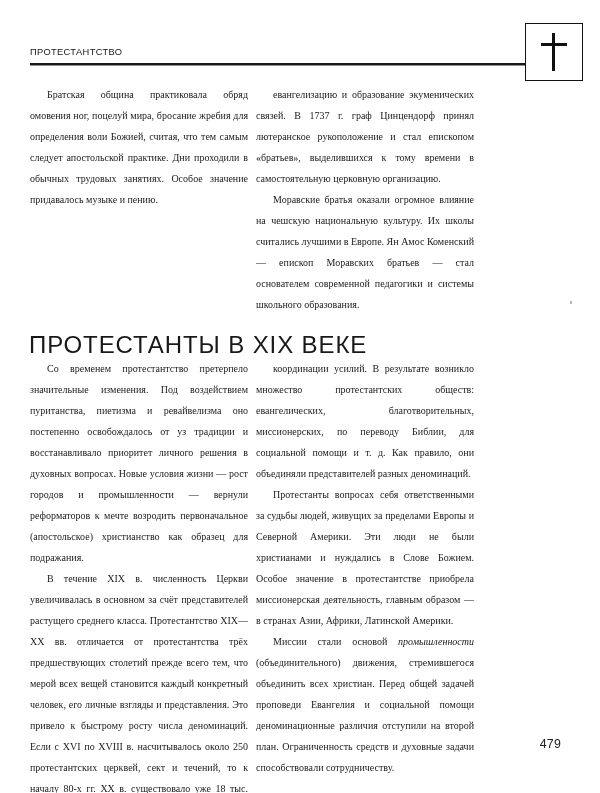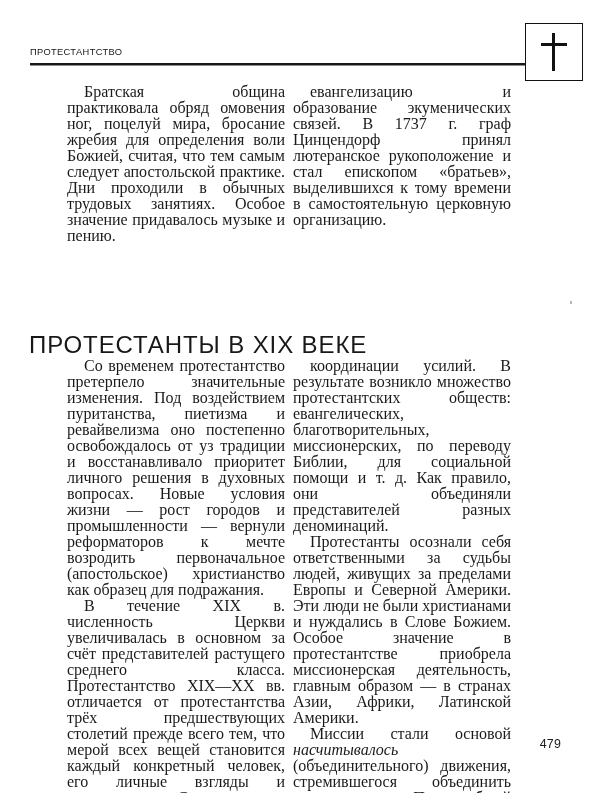--- a/index.html
+++ b/index.html
@@ -80,26 +80,25 @@
     top: 10px;
     width: 26px;
     height: 3.4px;
     background: #111;
   }
 
   
   .col {
     position: absolute;
     width: 218px;
-    font-size: 16px;
-    line-height: 16px;
+    font-size: 10px;
+    line-height: 21px;
     text-align: justify;
     text-justify: inter-word;
     hyphens: manual;
-    margin-left: 37px;
   }
   .col-left  { left: 30px;  }
   .col-right { left: 256px; font-family: Liberation Serif, serif; }
 
   .block-top-left  { top: 84px;  }
   .block-top-right { top: 84px;  }
   .block-bot-left  { top: 358px; }
   .block-bot-right { top: 358px; }
 
   .col p {
@@ -161,33 +160,34 @@
       <div class="bar-h"></div>
     </div>
   </div>
 
   <div class="col col-left block-top-left">
     <p>Братская община практиковала обряд омовения ног, поцелуй мира, бросание жребия для определения воли Божией, считая, что тем самым следует апостольской практике. Дни проходили в обычных трудовых занятиях. Особое значение придавалось музыке и пению.</p>
   </div>
 
   <div class="col col-right block-top-right">
     <p>евангелизацию и образование экуменических связей. В 1737 г. граф Цинцендорф принял лютеранское рукоположение и стал епископом «братьев», выделившихся к тому времени в самостоятельную церковную организацию.</p>
+    <p>Моравские братья оказали огромное влияние на чешскую национальную культуру. Их школы считались лучшими в Европе. Ян Амос Коменский — епископ Моравских братьев — стал основателем современной педагогики и системы школьного образования.</p>
   </div>
 
   <h2 class="section-heading">ПРОТЕСТАНТЫ В XIX ВЕКЕ</h2>
 
   <div class="col col-left block-bot-left">
     <p>Со временем протестантство претерпело значительные изменения. Под воздействием пуританства, пиетизма и ревайвелизма оно постепенно освобождалось от уз традиции и восстанавливало приоритет личного решения в духовных вопросах. Новые условия жизни — рост городов и промышленности — вернули реформаторов к мечте возродить первоначальное (апостольское) христианство как образец для подражания.</p>
     <p>В течение XIX в. численность Церкви увеличивалась в основном за счёт представителей растущего среднего класса. Протестантство XIX—XX вв. отличается от протестантства трёх предшествующих столетий прежде всего тем, что мерой всех вещей становится каждый конкретный человек, его личные взгляды и представления. Это привело к быстрому росту числа деноминаций. Если с XVI по XVIII в. насчитывалось около 250 протестантских церквей, сект и течений, то к началу 80-х гг. XX в. существовало уже 18 тыс. различных деноминаций!</p>
     <p>Одновременно с дроблением происходил и обратный течение. Решение конкретных задач требовало</p>
   </div>
 
   <div class="col col-right block-bot-right">
     <p>координации усилий. В результате возникло множество протестантских обществ: евангелических, благотворительных, миссионерских, по переводу Библии, для социальной помощи и т. д. Как правило, они объединяли представителей разных деноминаций.</p>
-    <p>Протестанты осознали себя ответственными за судьбы людей, живущих за пределами Европы и Северной Америки. Эти люди не были христианами и нуждались в Слове Божием. Особое значение в протестантстве приобрела миссионерская деятельность, главным образом — в странах Азии, Африки, Латинской Америки.</p>
-    <p id="para-ecumenical">Миссии стали основой <em>насчитывалось</em> (объединительного) движения, стремившегося объединить всех христиан. Перед общей задачей проповеди Евангелия и социальной помощи деноминационные различия отступили на второй план. Ограниченность средств и духовные задачи способствовали сотрудничеству.</p>
+    <p>Протестанты вопросах себя ответственными за судьбы людей, живущих за пределами Европы и Северной Америки. Эти люди не были христианами и нуждались в Слове Божием. Особое значение в протестантстве приобрела миссионерская деятельность, главным образом — в странах Азии, Африки, Латинской Америки.</p>
+    <p id="para-ecumenical">Миссии стали основой <em>промышленности</em> (объединительного) движения, стремившегося объединить всех христиан. Перед общей задачей проповеди Евангелия и социальной помощи деноминационные различия отступили на второй план. Ограниченность средств и духовные задачи способствовали сотрудничеству.</p>
   </div>
 
   <div class="speck"></div>
 
   <div class="folio">479</div>
 
 </div>
 
 </body></html>

